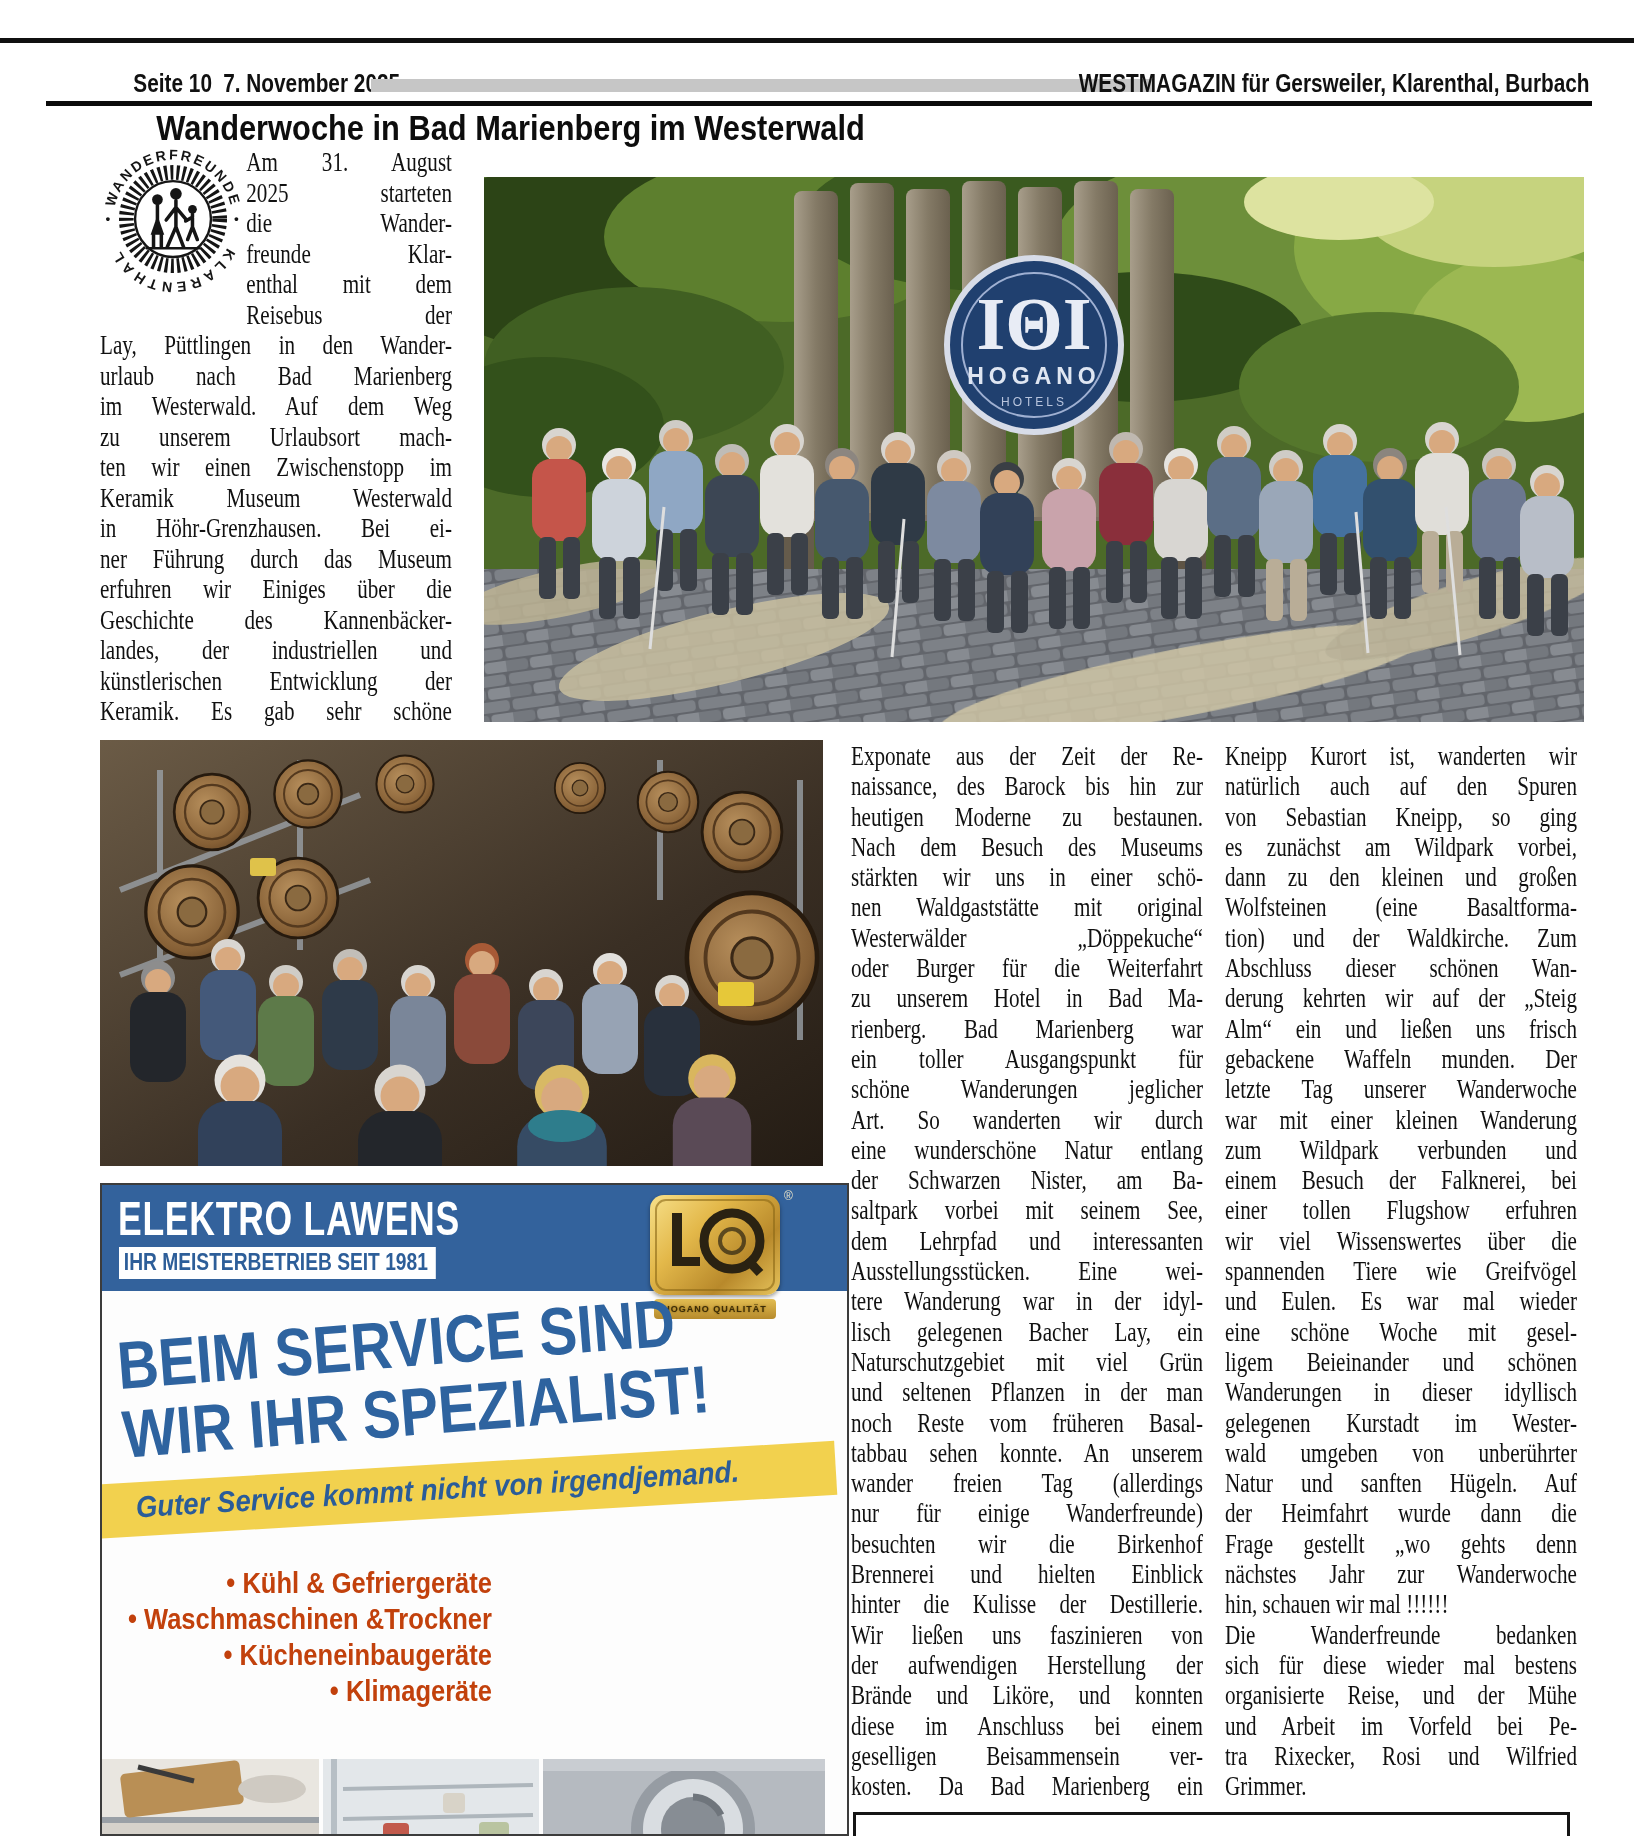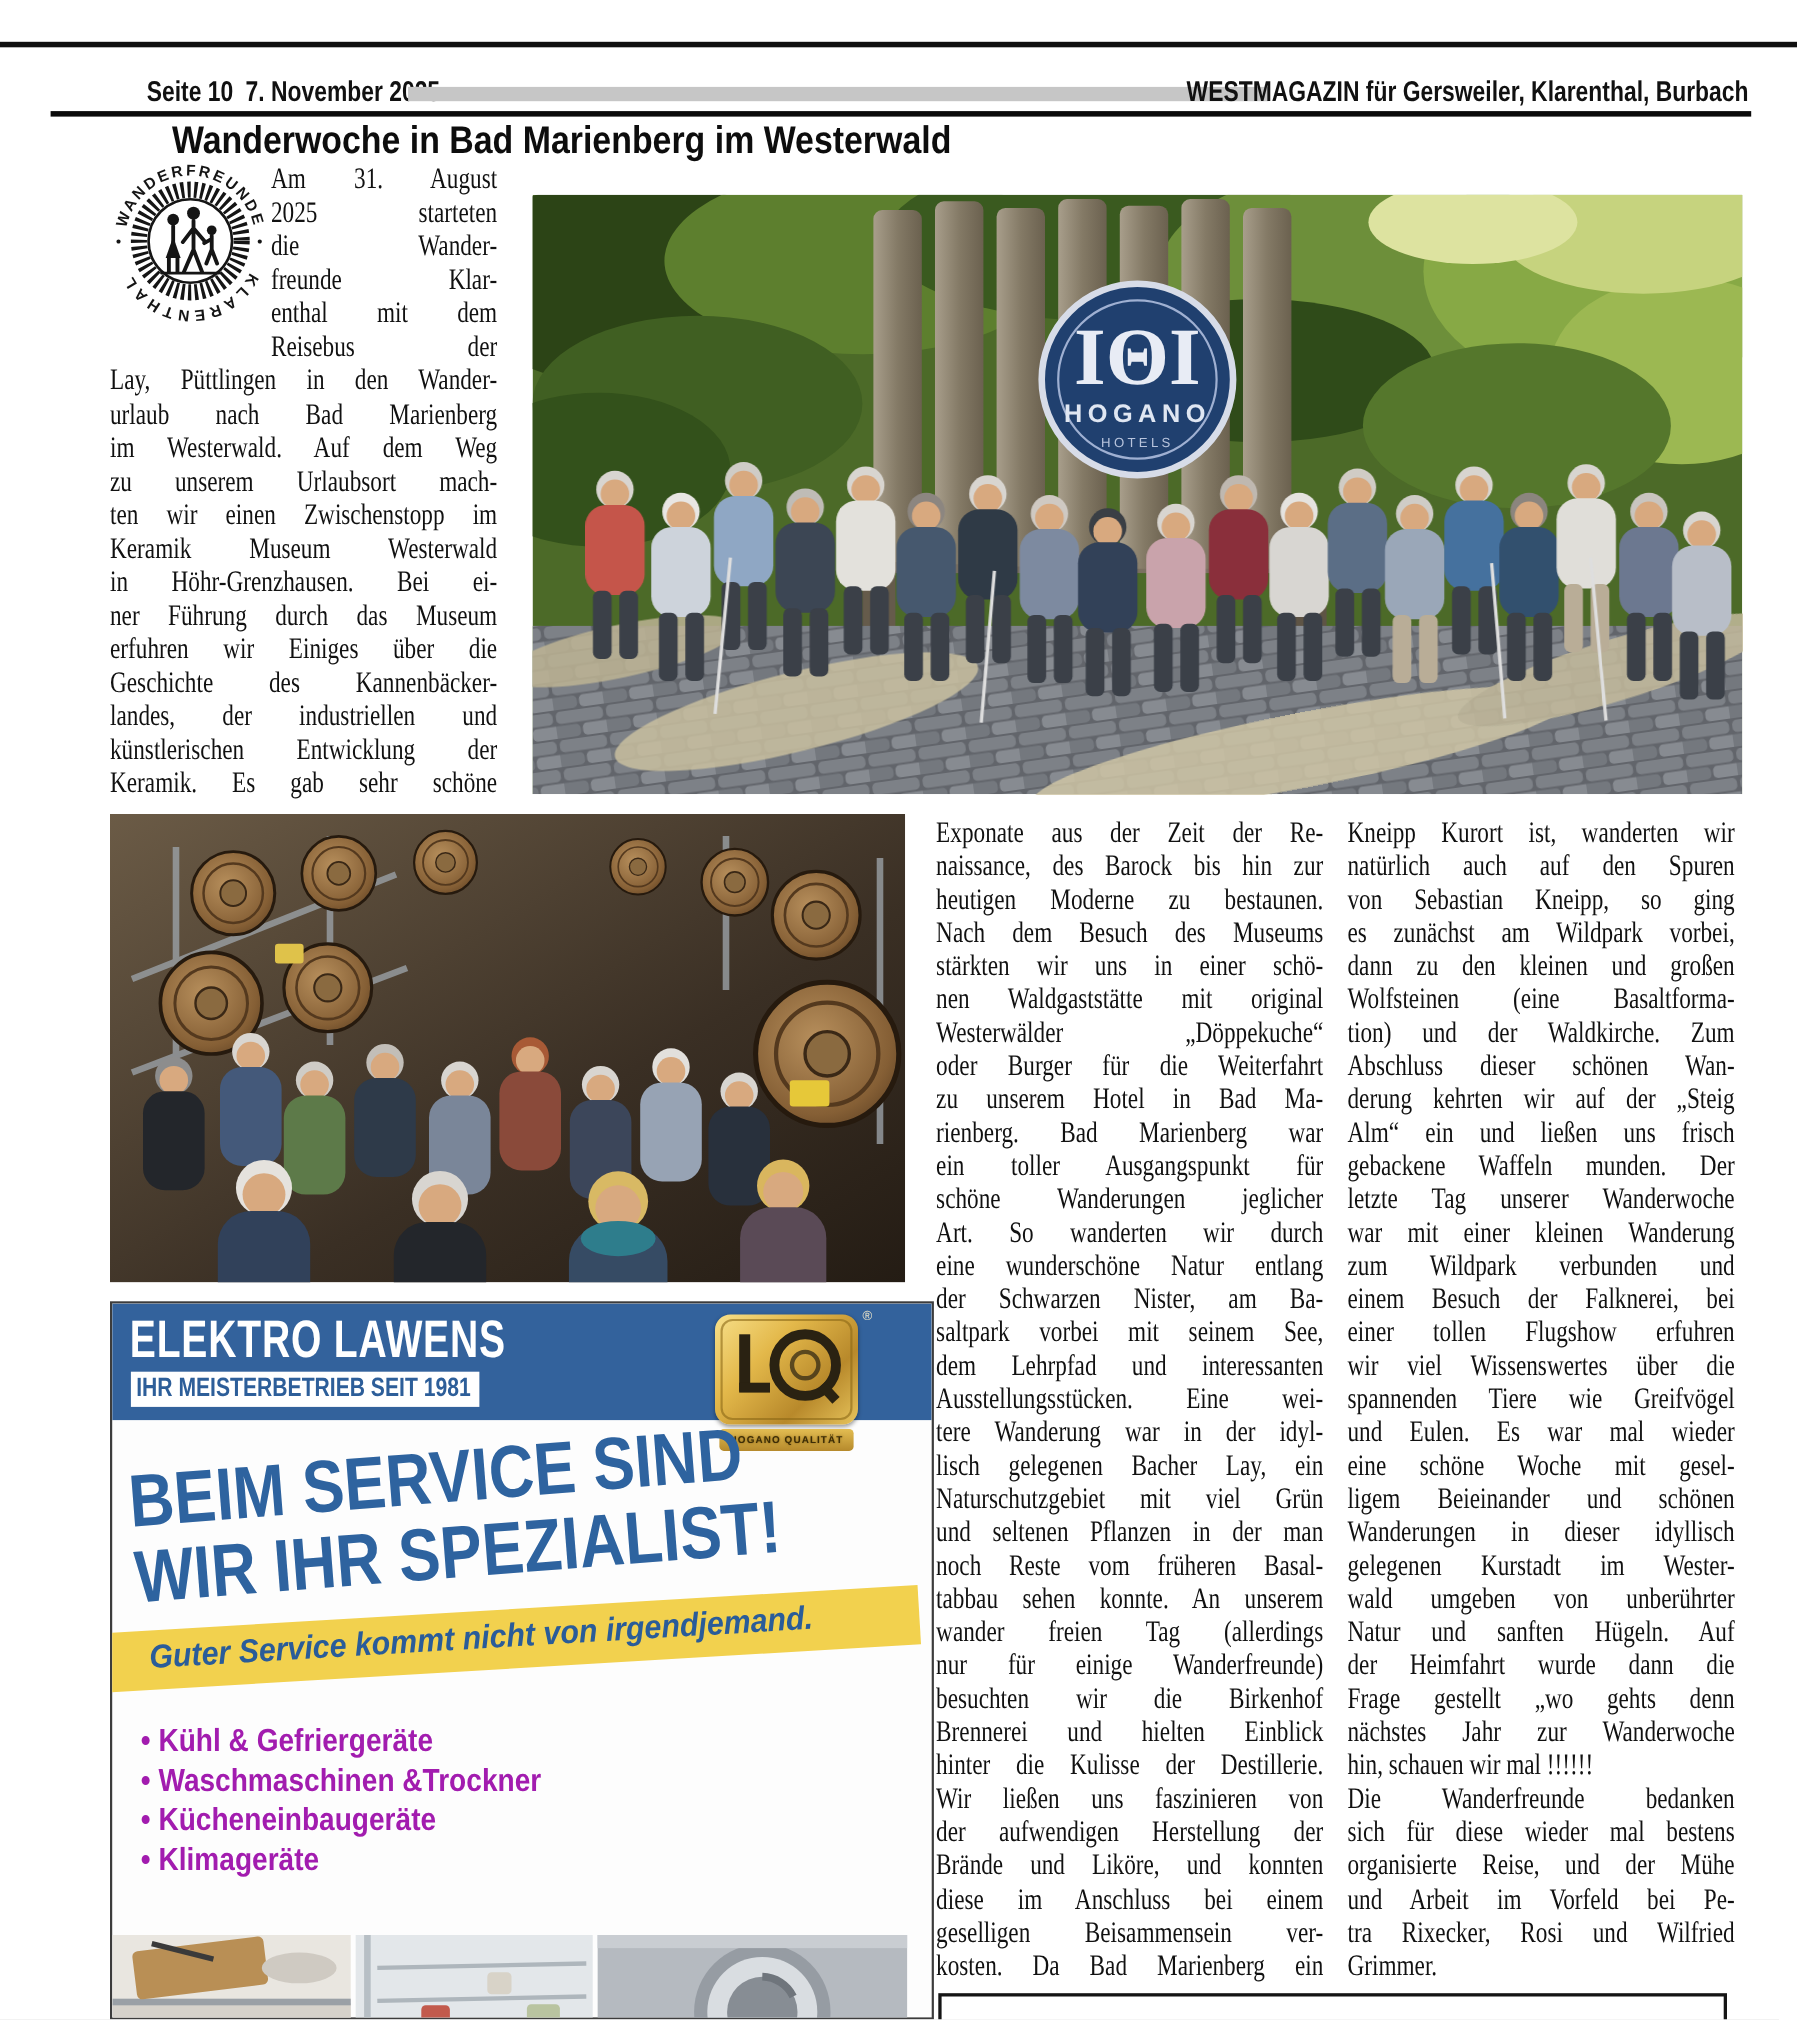--- a/index.html
+++ b/index.html
@@ -56,21 +56,21 @@
               font-weight:bold;text-align:center;line-height:20px;letter-spacing:1px;
               text-shadow:0 0 2px #7a5c14;overflow:hidden;}
   .ad-slogan{position:absolute;left:18px;top:146px;width:700px;transform:rotate(-4.5deg);
              transform-origin:0 50%;color:#2e639f;font-weight:bold;font-size:67px;line-height:69px;
              white-space:nowrap;}
   .ad-slogan .sl{transform:scaleX(.85);transform-origin:0 0;}
   .ad-banner{position:absolute;left:-10px;top:300px;width:745px;height:54px;background:#f2d14e;
              transform:rotate(-3.4deg);transform-origin:0 50%;}
   .ad-banner-text{position:absolute;left:44px;top:8px;color:#2a5c99;font-weight:bold;font-style:italic;
              font-size:30px;white-space:nowrap;transform:scaleX(.92);transform-origin:0 0;}
-  .svc-col{position:absolute;top:380px;color:#a21caf;font-weight:bold;font-size:29px;line-height:36px;}
+  .svc-col{position:absolute;top:380px;color:#c2410c;font-weight:bold;font-size:29px;line-height:36px;text-align:right;}
   .svc-left{left:26px;}
   .svc-right{left:342px;}
   .svc{transform:scaleX(.88);transform-origin:0 0;white-space:nowrap;}
   .svc::before{content:"• ";}
   .ad-strip{position:absolute;left:0;top:574px;width:723px;height:110px;display:flex;gap:4px;}
   .ad-strip > div{height:100%;overflow:hidden;}
   .strip-kitchen{width:217px;}
   .strip-fridge{width:216px;}
   .strip-washer{flex:1;}
 </style>

